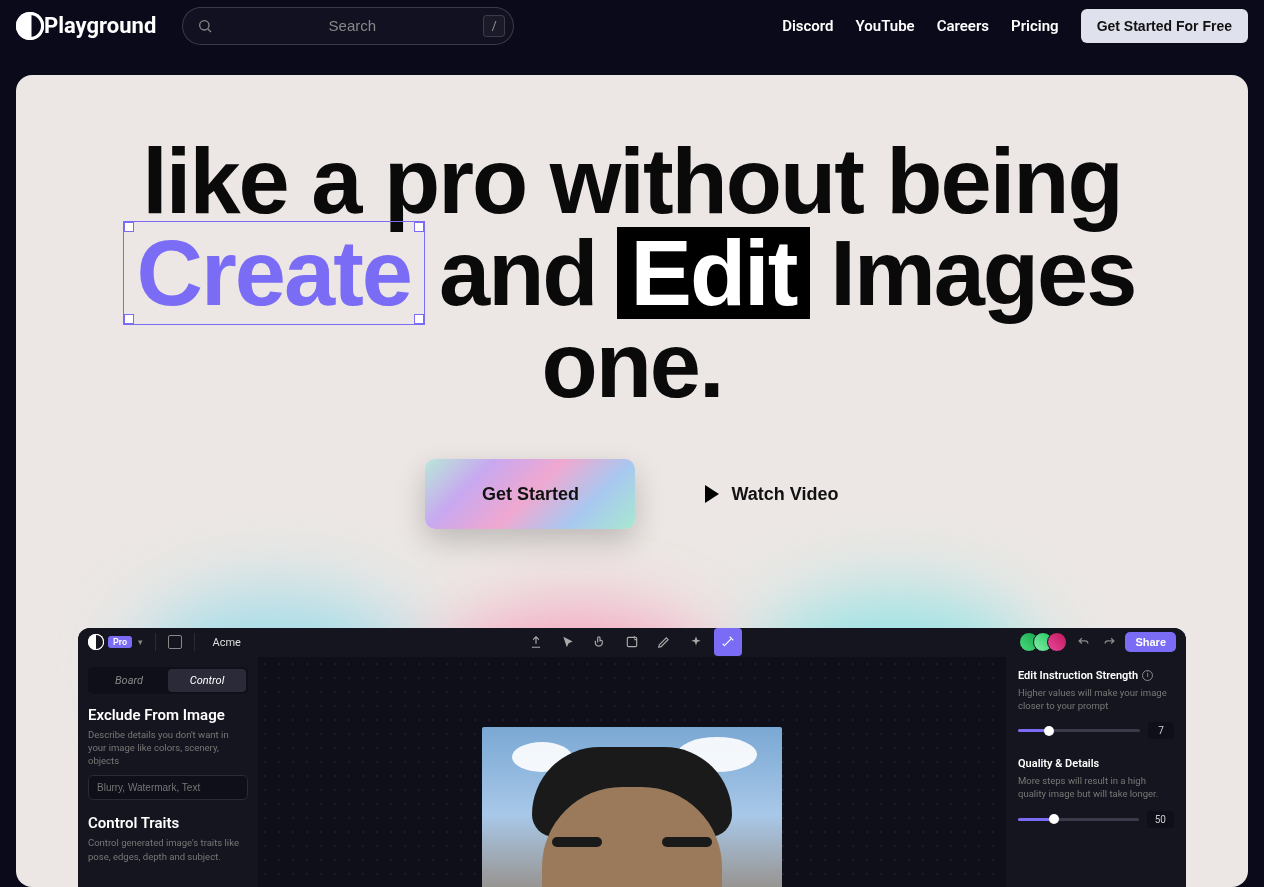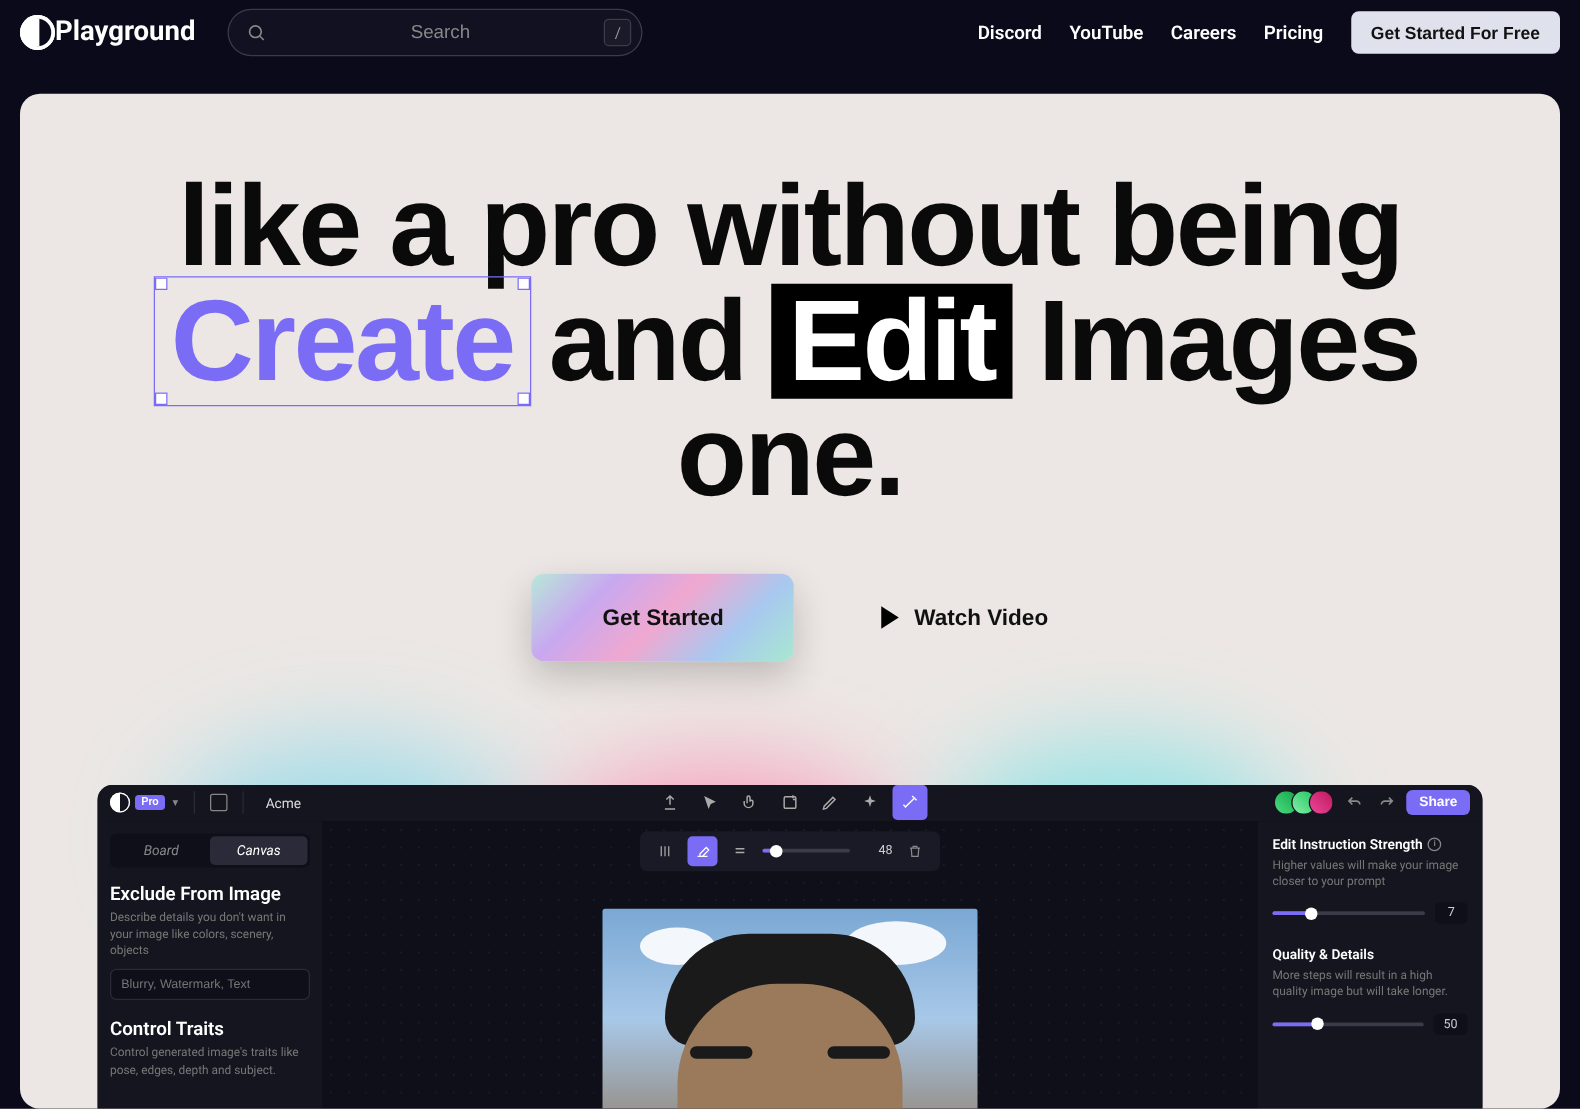--- a/index.html
+++ b/index.html
@@ -246,62 +246,34 @@
             </svg>
           </span>
         <button class="share-btn">Share</button>
       </div>
     </div>
 
     <div class="app-body">
       <div class="left-panel">
         <div class="tabs">
           <div class="tab">Board</div>
-          <div class="tab active">Canvas</div>
+          <div class="tab active">Control</div>
         </div>
         <div class="panel-sec">
           <div class="panel-title">Exclude From Image</div>
           <div class="panel-desc">Describe details you don't want in your image like colors, scenery, objects</div>
           <input class="panel-input" placeholder="Blurry, Watermark, Text" style="">
         </div>
         <div class="panel-sec">
           <div class="panel-title">Control Traits</div>
           <div class="panel-desc">Control generated image's traits like pose, edges, depth and subject.</div>
         </div>
       </div>
 
       <div class="canvas-area">
-        <div class="brush-bar">
-          <span class="brush-pill">
-              <svg width="12" height="12" viewBox="0 0 24 24" fill="none" stroke="currentColor" stroke-width="2">
-                <path d="M6 4v16M12 4v16M18 4v16"></path>
-              </svg>
-            </span>
-          <span class="brush-pill on">
-              <svg width="12" height="12" viewBox="0 0 24 24" fill="none" stroke="currentColor" stroke-width="2">
-                <path d="M4 20h16M8 16l10-10 4 4-10 10H8v-4z"></path>
-              </svg>
-            </span>
-          <span class="brush-pill">
-              <svg width="12" height="12" viewBox="0 0 24 24" fill="none" stroke="currentColor" stroke-width="2.5">
-                <line x1="5" y1="8" x2="19" y2="8"></line>
-                <line x1="5" y1="14" x2="19" y2="14"></line>
-              </svg>
-            </span>
-          <div class="slider-track">
-              <div class="fill"></div>
-              <div class="knob"></div>
-            </div>
-          <span class="brush-val">48</span>
-          <span class="brush-pill trash">
-              <svg width="12" height="12" viewBox="0 0 24 24" fill="none" stroke="currentColor" stroke-width="2">
-                <path d="M4 7h16M9 7V4h6v3M6 7l1 13h10l1-13"></path>
-              </svg>
-            </span>
-        </div>
         <div class="portrait">
           <div class="cloud c1"></div>
             <div class="cloud c2"></div>
           <div class="hair"></div>
             <div class="head"></div>
           <div class="brow l"></div>
             <div class="brow r"></div>
         </div>
       </div>
 

